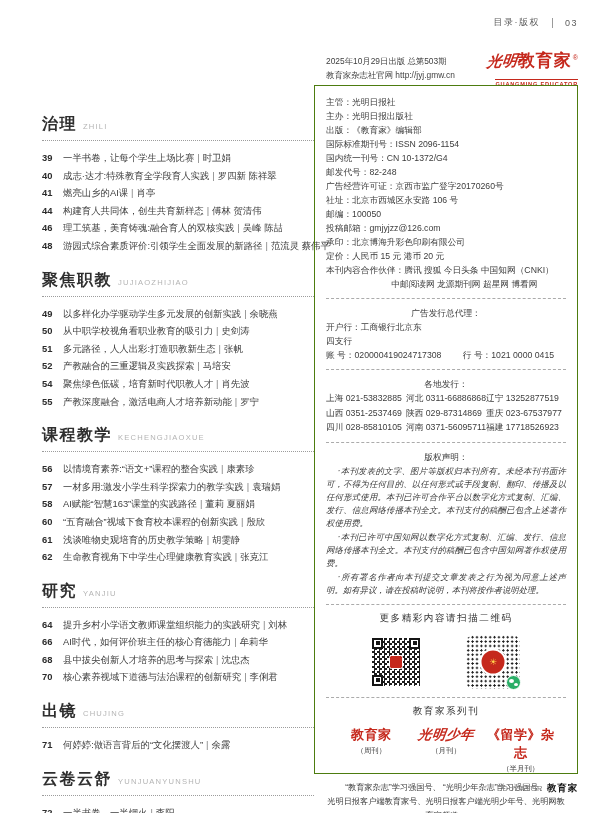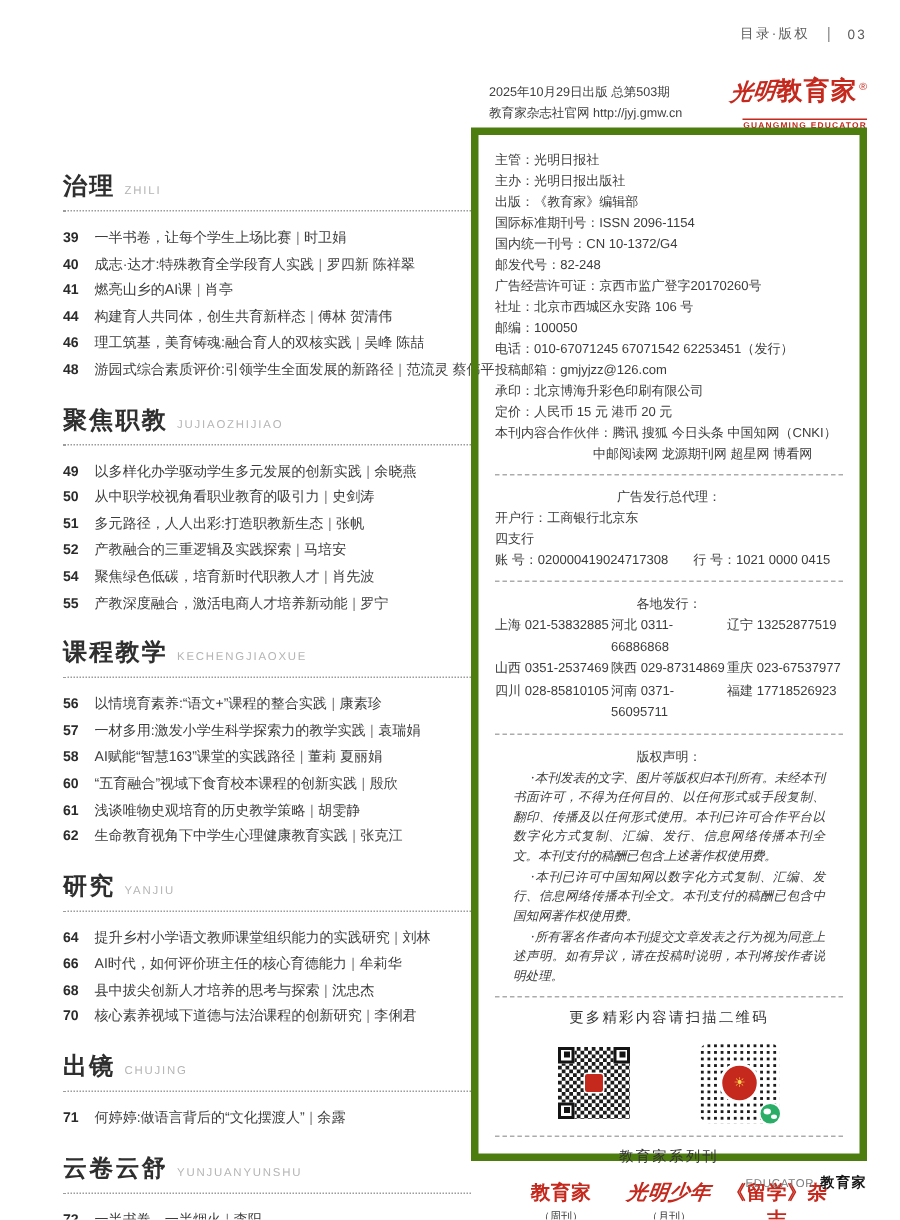--- a/index.html
+++ b/index.html
@@ -31,36 +31,36 @@
   .sec-pinyin{font-size:7.6px;color:#b4b4b4;letter-spacing:1.2px;}
   .sec-rule{border-top:1px dotted #9c9c9c;margin:5px 0 8px 0;}
   .toc-item{display:flex;font-size:9.4px;line-height:17.6px;white-space:nowrap;color:#3d3d3d;}
   .toc-page{font-weight:bold;width:21px;flex:none;color:#2b2b2b;}
   .toc-title{}
   .toc-sep{color:#7d7d7d;padding:0 3px;}
   .toc-authors{}
   
   .infobox{
     position:absolute;left:314px;top:85px;width:264px;height:689px;
-    border:5px solid #4d7c0f;box-sizing:border-box;padding:9px 11px 6px 11px;
+    border:1px solid #4d7c0f;box-sizing:border-box;padding:9px 11px 6px 11px;
     font-size:8.7px;color:#3c3c3c;
   }
   .mast-line{line-height:14px;}
   .mast-line.indent{padding-left:7.5em;}
   .divider{border-top:1px dashed #ababab;margin:7px 0;}
   .blk-title{line-height:14px;text-align:center;}
   .agency-row{display:flex;line-height:14px;}
   .agency-row .c1{width:57%;}
   .agency-row .c2{width:43%;}
   .dist-row{display:flex;line-height:14.5px;}
   .dist-row span{width:33.4%;}
   .copy-p{
     font-family:"DejaVu Serif",serif;font-style:italic;
     font-size:8.4px;line-height:13px;text-align:justify;text-indent:1.4em;
-    margin:1px 12px;color:#3a3a3a;
+    margin:1px 0;color:#3a3a3a;
   }
   .qr-title{text-align:center;font-size:9.6px;letter-spacing:1.5px;margin:5px 0 10px 0;color:#333;}
   .qr-row{display:flex;justify-content:center;align-items:center;gap:46px;margin-bottom:8px;}
   
   .qr-classic{width:48px;height:48px;position:relative;flex:none;
     background:repeating-conic-gradient(#1c1c1c 0% 25%, #ffffff 0% 50%) 0 0 / 5px 5px;}
   .finder{position:absolute;width:11px;height:11px;background:#fff;border:2px solid #141414;box-sizing:border-box;}
   .finder::after{content:"";position:absolute;inset:1.5px;background:#141414;}
   .f-tl{left:0;top:0;} .f-tr{right:0;top:0;} .f-bl{left:0;bottom:0;}
   .qr-center{position:absolute;left:50%;top:50%;transform:translate(-50%,-50%);
@@ -303,21 +303,20 @@
   <div id="mast-lines">
       <div class="mast-line">主管：光明日报社</div>
       <div class="mast-line">主办：光明日报出版社</div>
       <div class="mast-line">出版：《教育家》编辑部</div>
       <div class="mast-line">国际标准期刊号：ISSN 2096-1154</div>
       <div class="mast-line">国内统一刊号：CN 10-1372/G4</div>
       <div class="mast-line">邮发代号：82-248</div>
       <div class="mast-line">广告经营许可证：京西市监广登字20170260号</div>
       <div class="mast-line">社址：北京市西城区永安路 106 号</div>
       <div class="mast-line">邮编：100050</div>
-      <div class="mast-line">电话：010-67071245  67071542  62253451（发行）</div>
       <div class="mast-line">投稿邮箱：gmjyjzz@126.com</div>
       <div class="mast-line">承印：北京博海升彩色印刷有限公司</div>
       <div class="mast-line">定价：人民币 15 元 港币 20 元</div>
       <div class="mast-line">本刊内容合作伙伴：腾讯  搜狐  今日头条  中国知网（CNKI）</div>
       <div class="mast-line indent">中邮阅读网  龙源期刊网  超星网  博看网</div>
     </div>
   <div class="divider"></div>
 
   <div class="blk-title">广告发行总代理：</div>
   <div id="agency-rows">

